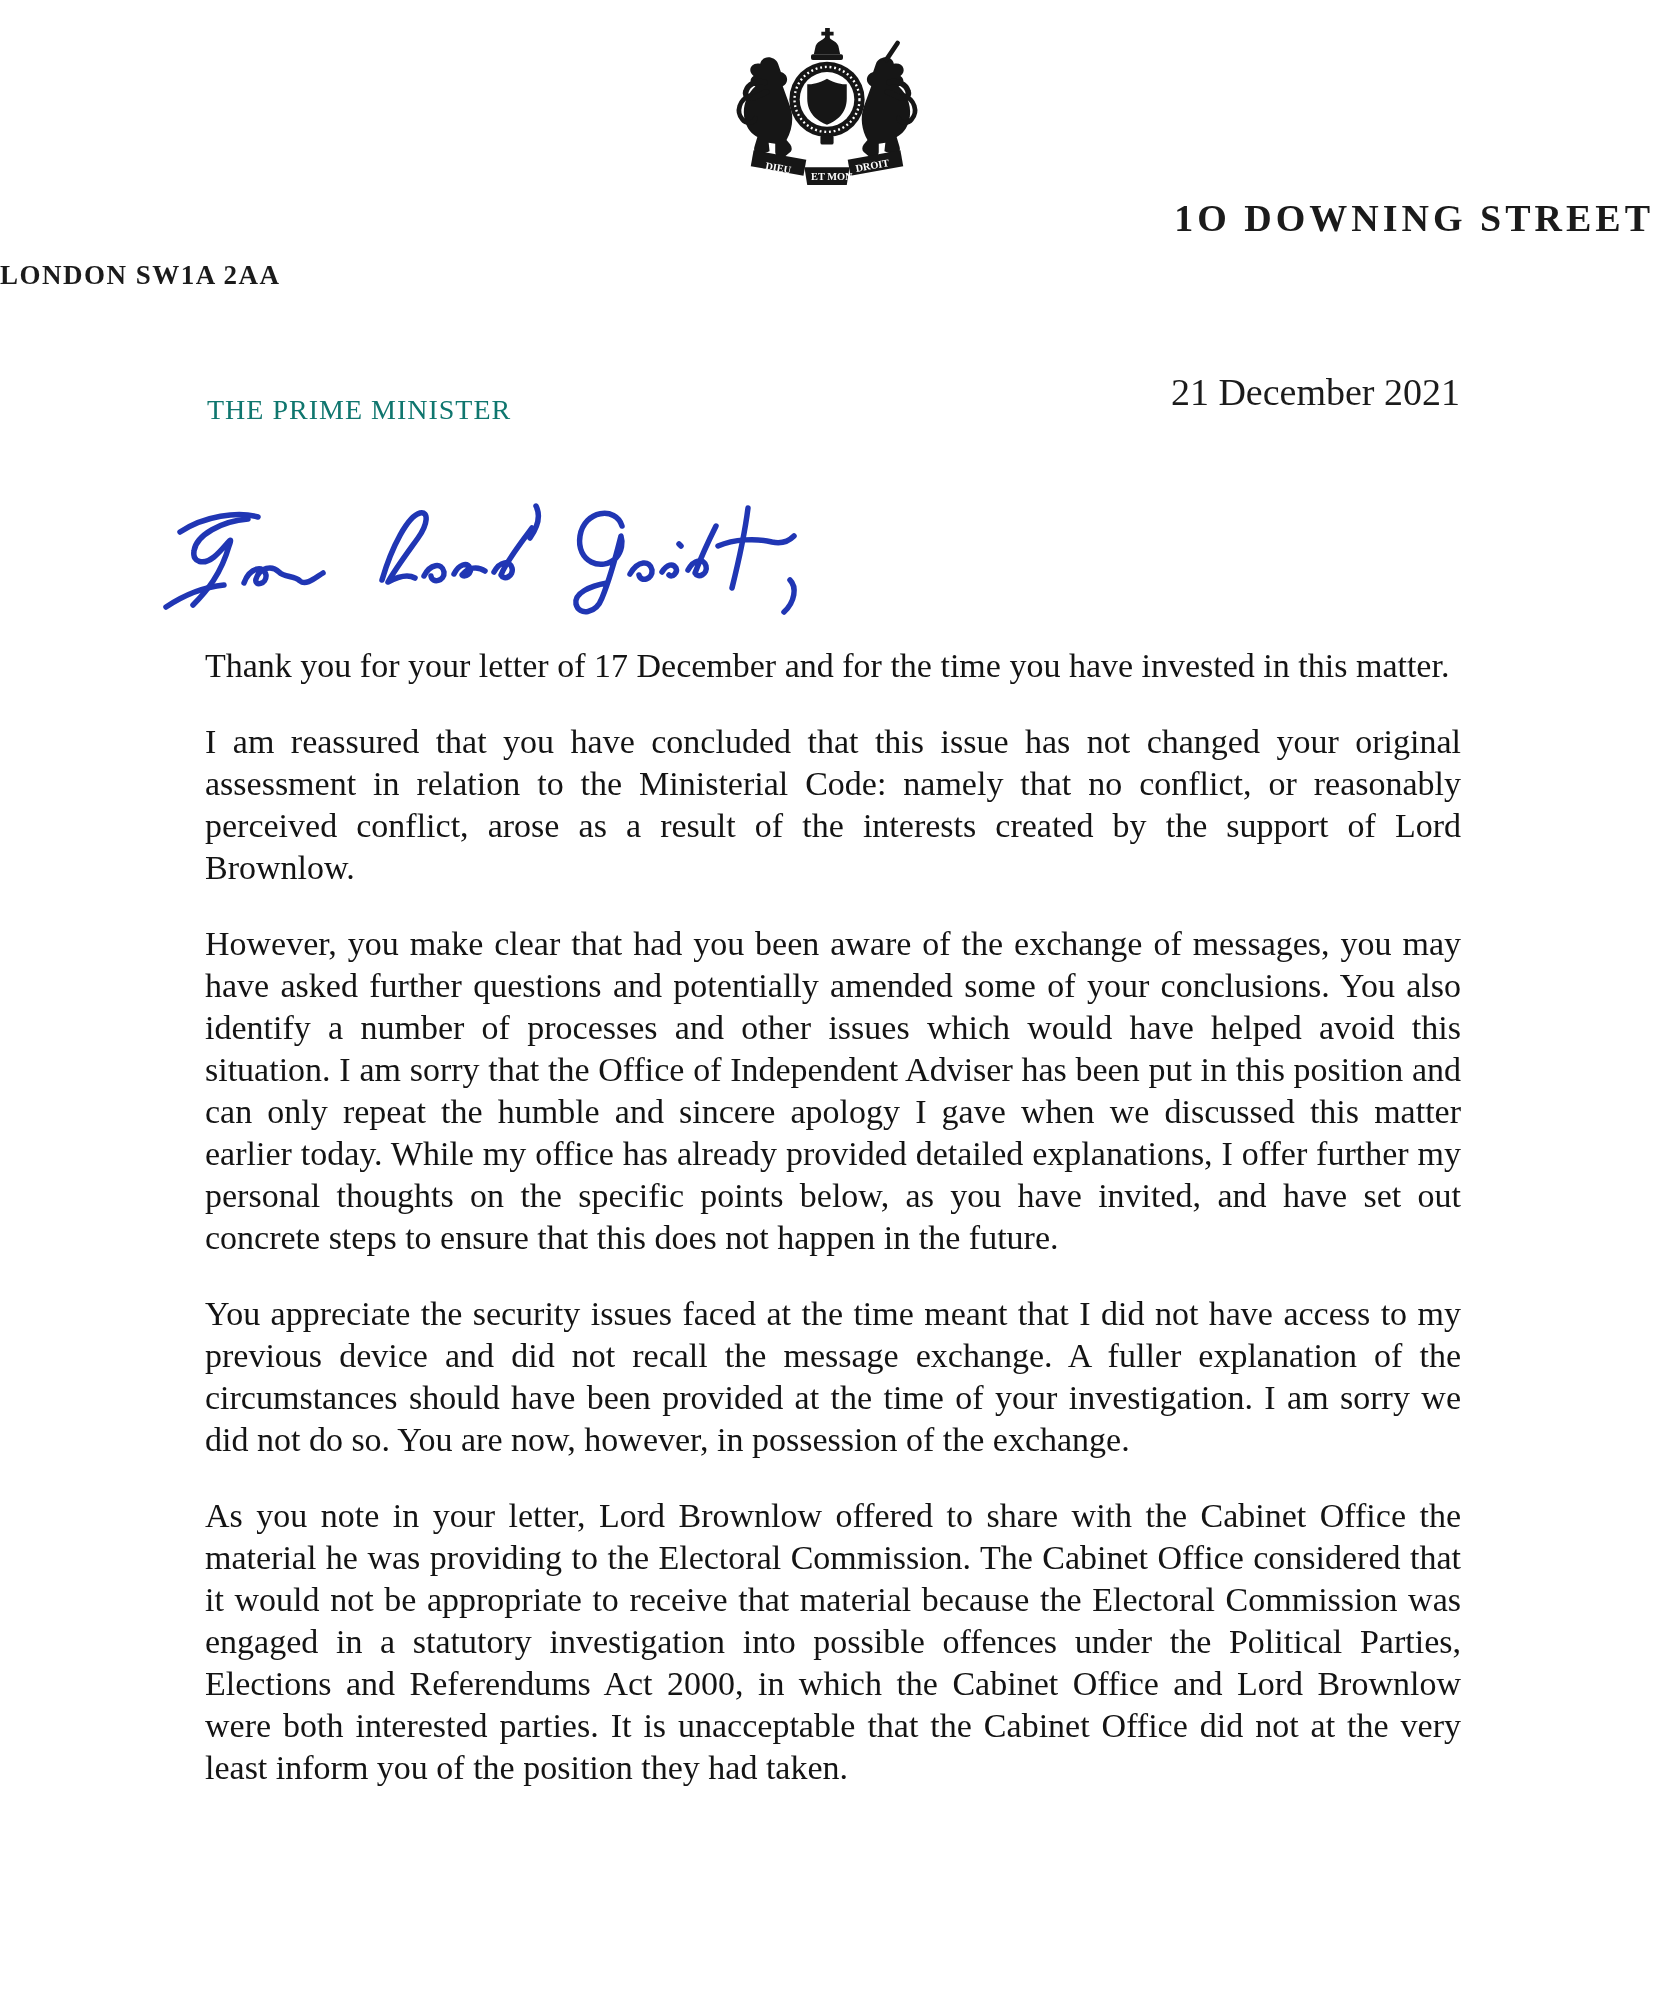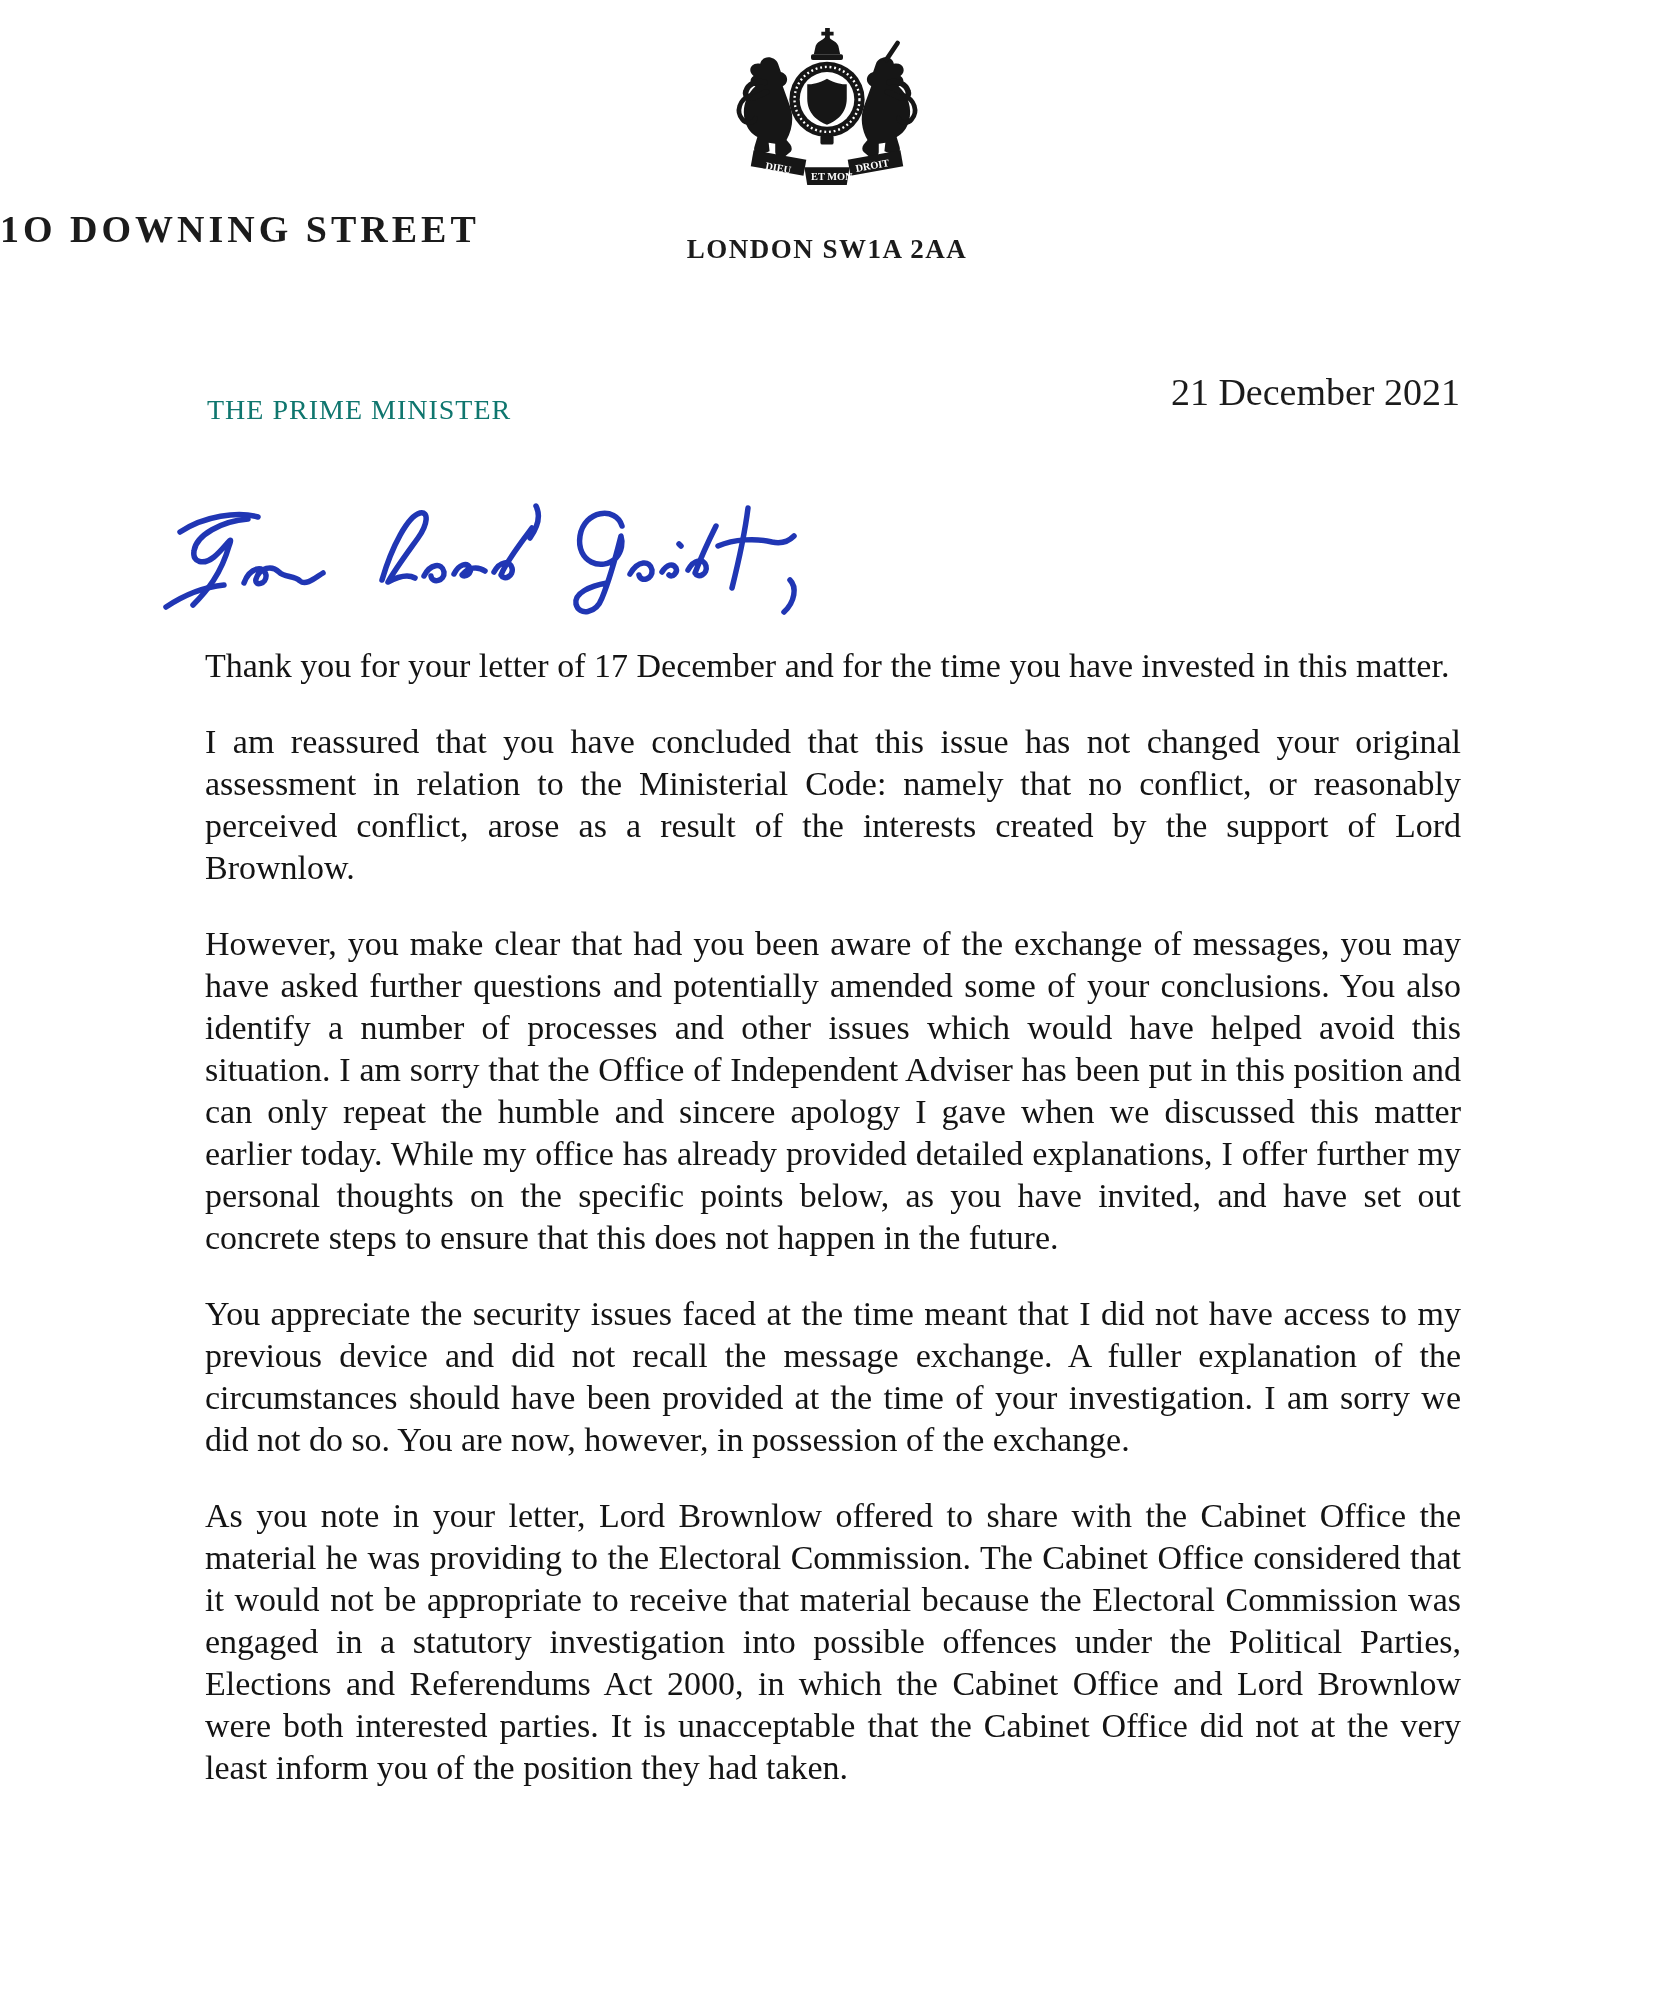--- a/index.html
+++ b/index.html
@@ -20,33 +20,32 @@
     left: 0;
     width: 100%;
     display: flex;
     justify-content: center;
   }
   .addr1 {
     position: absolute;
     top: 196px;
     left: 0;
     width: 100%;
-    text-align: left;
+    text-align: right;
     font-size: 38px;
     font-weight: bold;
     letter-spacing: 4px;
     color: #1b1b1b;
-    margin-top: 11px;
   }
   .addr2 {
     position: absolute;
-    top: 234px;
+    top: 260px;
     left: 0;
     width: 100%;
-    text-align: center;
+    text-align: left;
     font-size: 27px;
     font-weight: bold;
     letter-spacing: 1.5px;
     color: #1b1b1b;
   }
   .sender-title {
     position: absolute;
     top: 394px;
     left: 207px;
     font-size: 28px;

